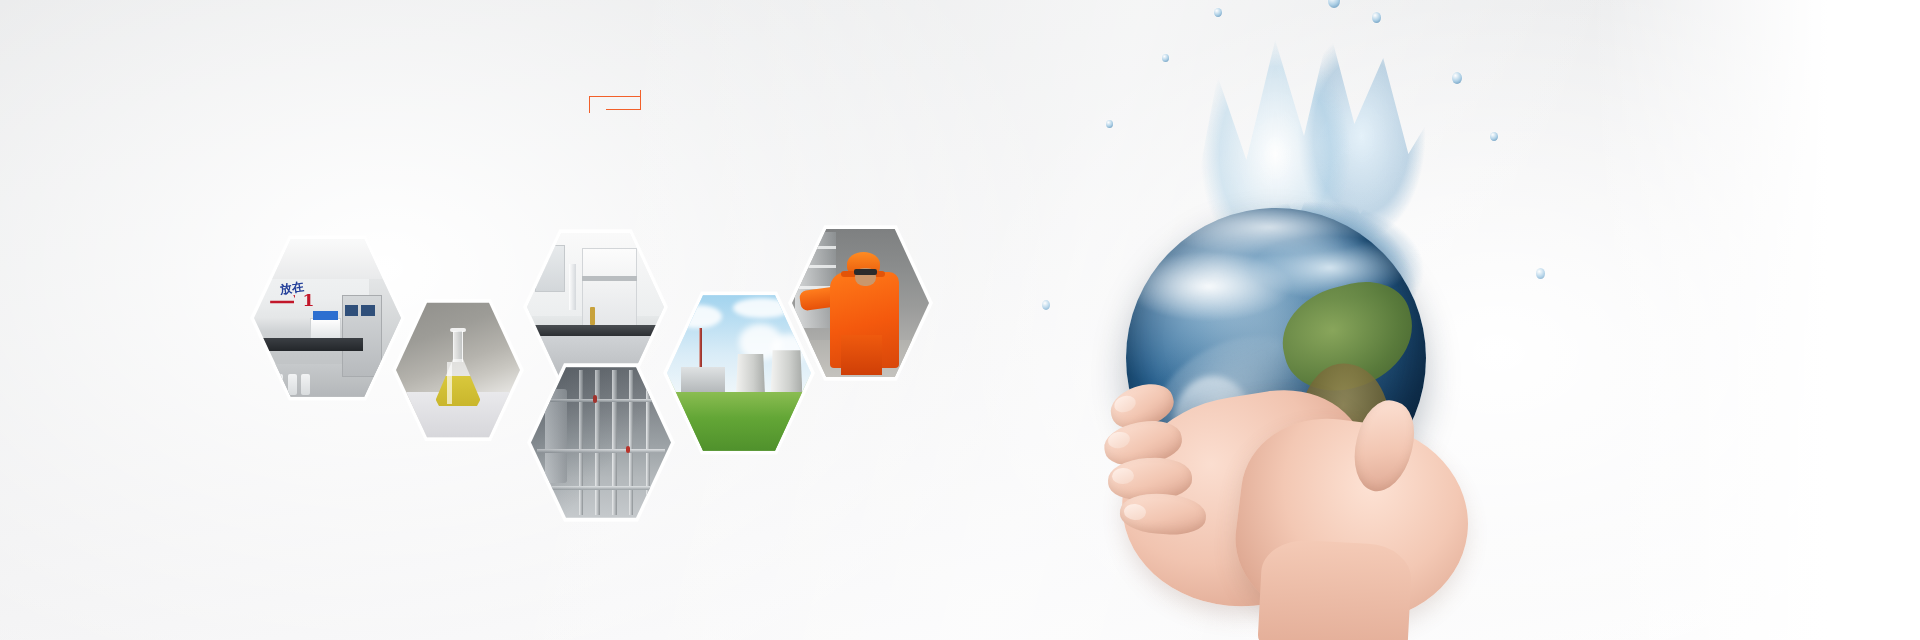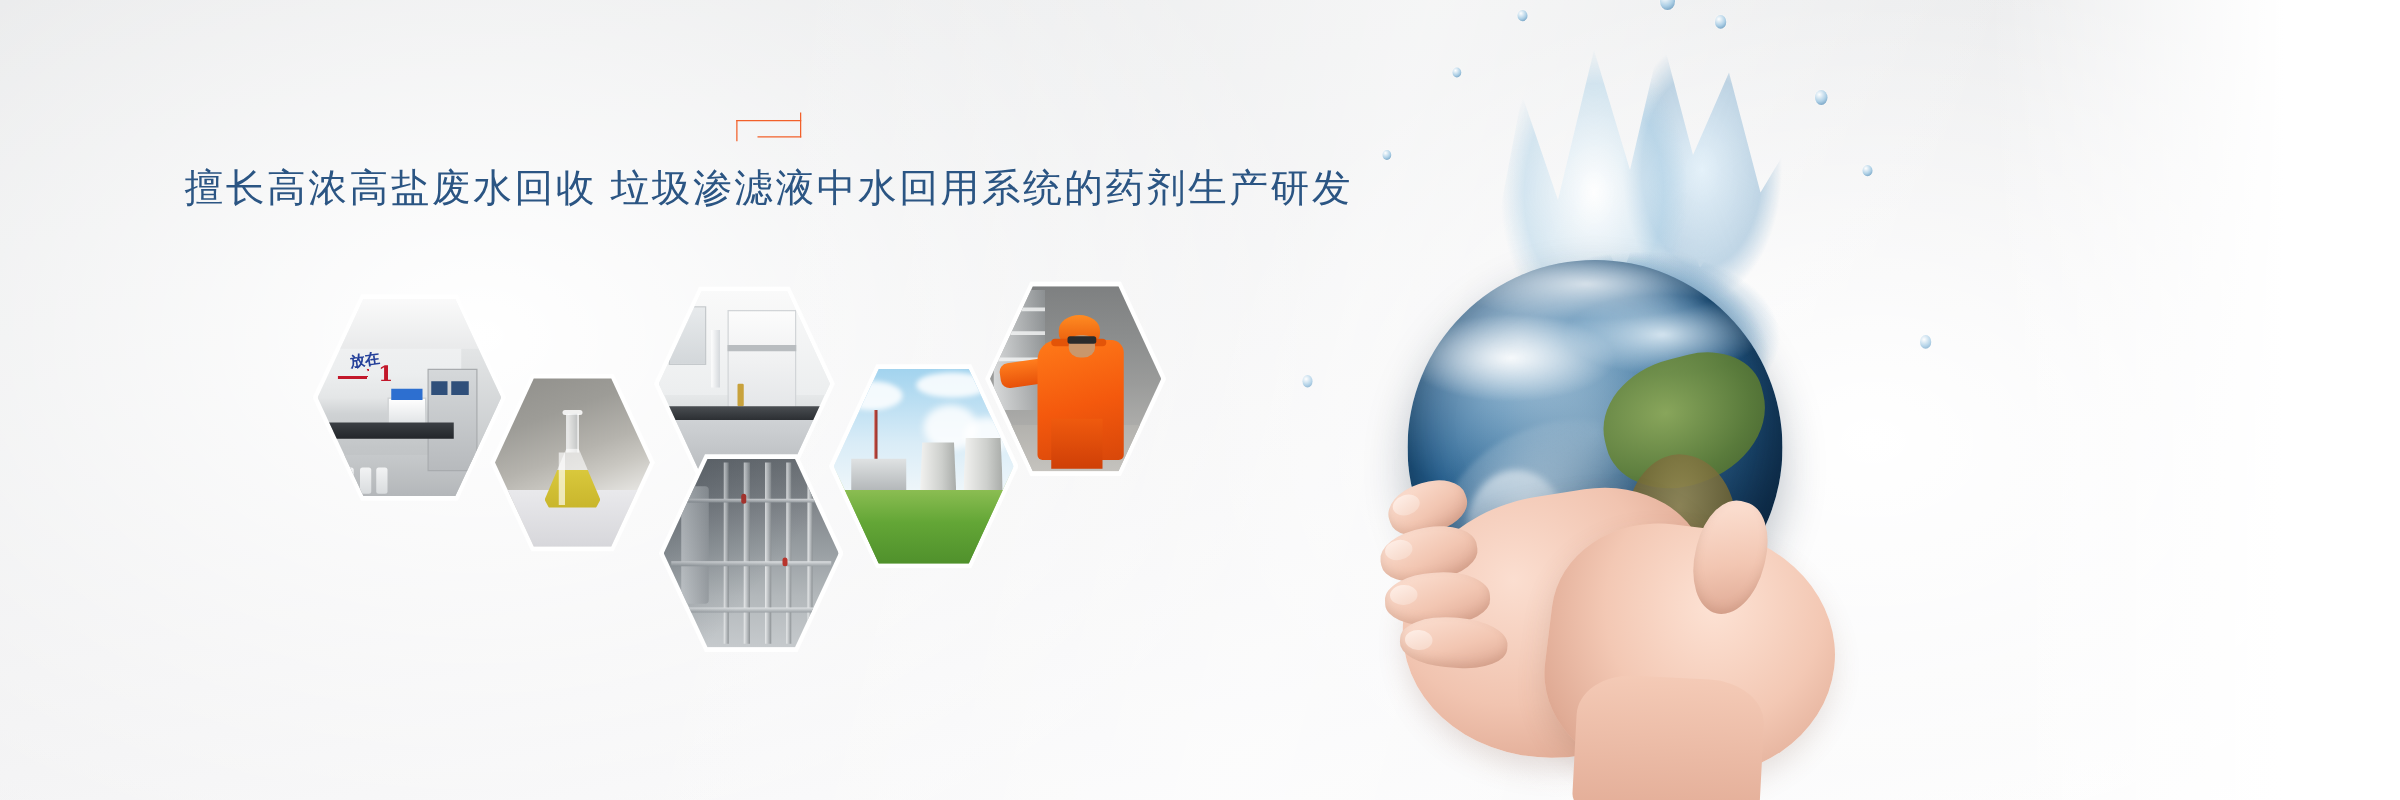--- a/index.html
+++ b/index.html
@@ -273,21 +273,20 @@
 
   <div class="headline">
 
     <div class="title-wrap">
       <span class="br-top"></span>
       <span class="br-bottom"></span>
       <span class="br-left"></span>
       <span class="br-right"></span>
     </div>
 
-    <div class="subtitle">擅长高浓高盐废水回收 垃圾渗滤液中水回用系统的药剂生产研发</div>
   </div>
 
   <div class="hex-cluster">
 
     <div class="hex" style="left:250px; top:232px; width:155px; height:172px;">
       <div class="inner">
         <div class="ph ph-lab">
           <div class="ceil"></div>
           <div class="floor"></div>
           <div class="cab2"></div>

